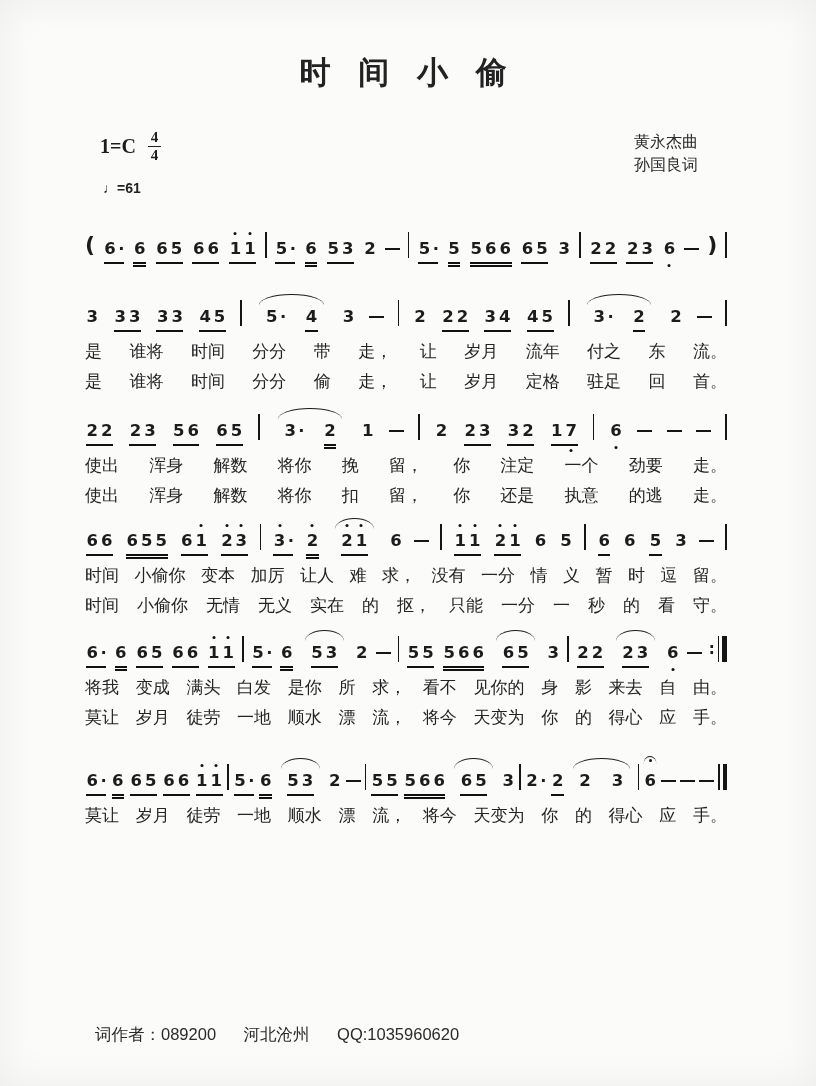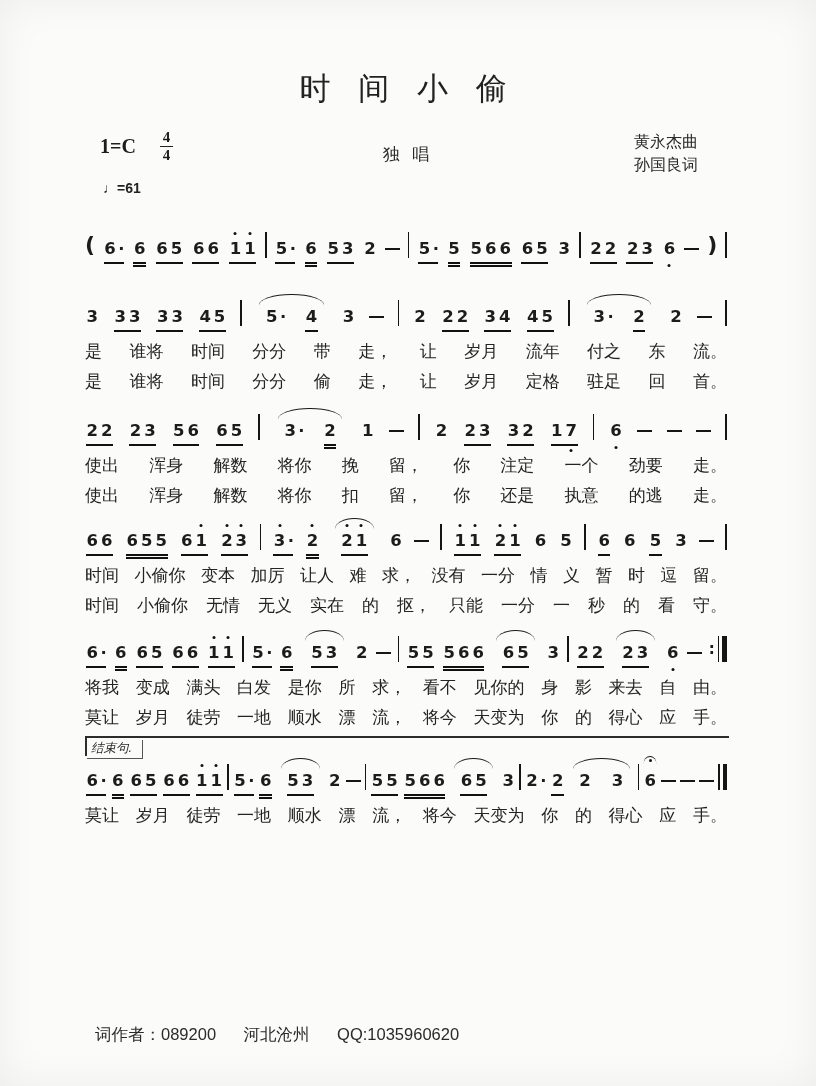--- a/index.html
+++ b/index.html
@@ -8,26 +8,26 @@
     font-family:"Liberation Sans","DejaVu Sans",sans-serif;
     color:#1c1c1c; overflow:hidden;
   }
   .sheet{
     position:relative;width:816px;height:1086px;
     background:#fbfbfa;
     box-shadow:inset 0 0 40px rgba(0,0,0,0.06);
   }
   
   .title{
-    position:absolute;top:52px;left:0;right:0;margin:16px;
-    text-align:center;font-size:31px;font-weight:400;
+    position:absolute;top:52px;left:0;right:0;margin:0;
+    text-align:center;font-size:31px;font-weight:700;
     letter-spacing:10px;font-family:"Liberation Serif","DejaVu Serif",serif;
     color:#222;
   }
-  .key-sig{position:absolute;left:100px;top:130px;display:flex;align-items:center;gap:24px;}
+  .key-sig{position:absolute;left:100px;top:130px;display:flex;align-items:center;gap:12px;}
   .key-label{font-size:20px;font-weight:700;font-family:"Liberation Serif","DejaVu Serif",serif;}
   .frac{display:inline-flex;flex-direction:column;align-items:center;line-height:1;font-weight:700;font-size:15px;font-family:"Liberation Serif","DejaVu Serif",serif;}
   .frac .num{padding:0 3px 1px;border-bottom:1.5px solid #222;}
   .frac .den{padding:1px 3px 0;}
   .perf{position:absolute;left:0;right:0;top:143px;text-align:center;font-size:17px;letter-spacing:4px;color:#2a2a2a;}
   .credits{position:absolute;right:118px;top:130px;font-size:16px;line-height:1.45;color:#2a2a2a;}
   .tempo{position:absolute;left:103px;top:180px;font-size:14px;font-weight:700;color:#222;}
   
   .system{position:absolute;left:85px;width:642px;}
   .notes-line{
@@ -85,21 +85,20 @@
   <h1 class="title">时 间 小 偷</h1>
 
   <div class="key-sig">
     <span class="key-label">1=C</span>
     <span class="frac">
       <span class="num">4</span>
       <span class="den">4</span>
     </span>
   </div>
 
-  <div class="perf">独  唱</div>
 
   <div class="credits">
     <div>黄永杰曲</div>
     <div>孙国良词</div>
   </div>
 
   <div class="tempo">♩=61</div>
 
   <div id="score">
       <div class="system" style="top: 230px;">
@@ -429,22 +428,19 @@
           <span class="lyr">天变为</span>
           <span class="lyr">你</span>
           <span class="lyr">的</span>
           <span class="lyr">得心</span>
           <span class="lyr">应</span>
           <span class="lyr">手。</span>
         </div>
       </div>
     </div>
 
-  <div class="ending-bracket">
-    <span class="ending-label">结束句.</span>
-  </div>
 
   <div class="footer">
     <div>词作者：089200      河北沧州      QQ:1035960620</div>
     
   </div>
 
 </div>
 
 </body></html>

